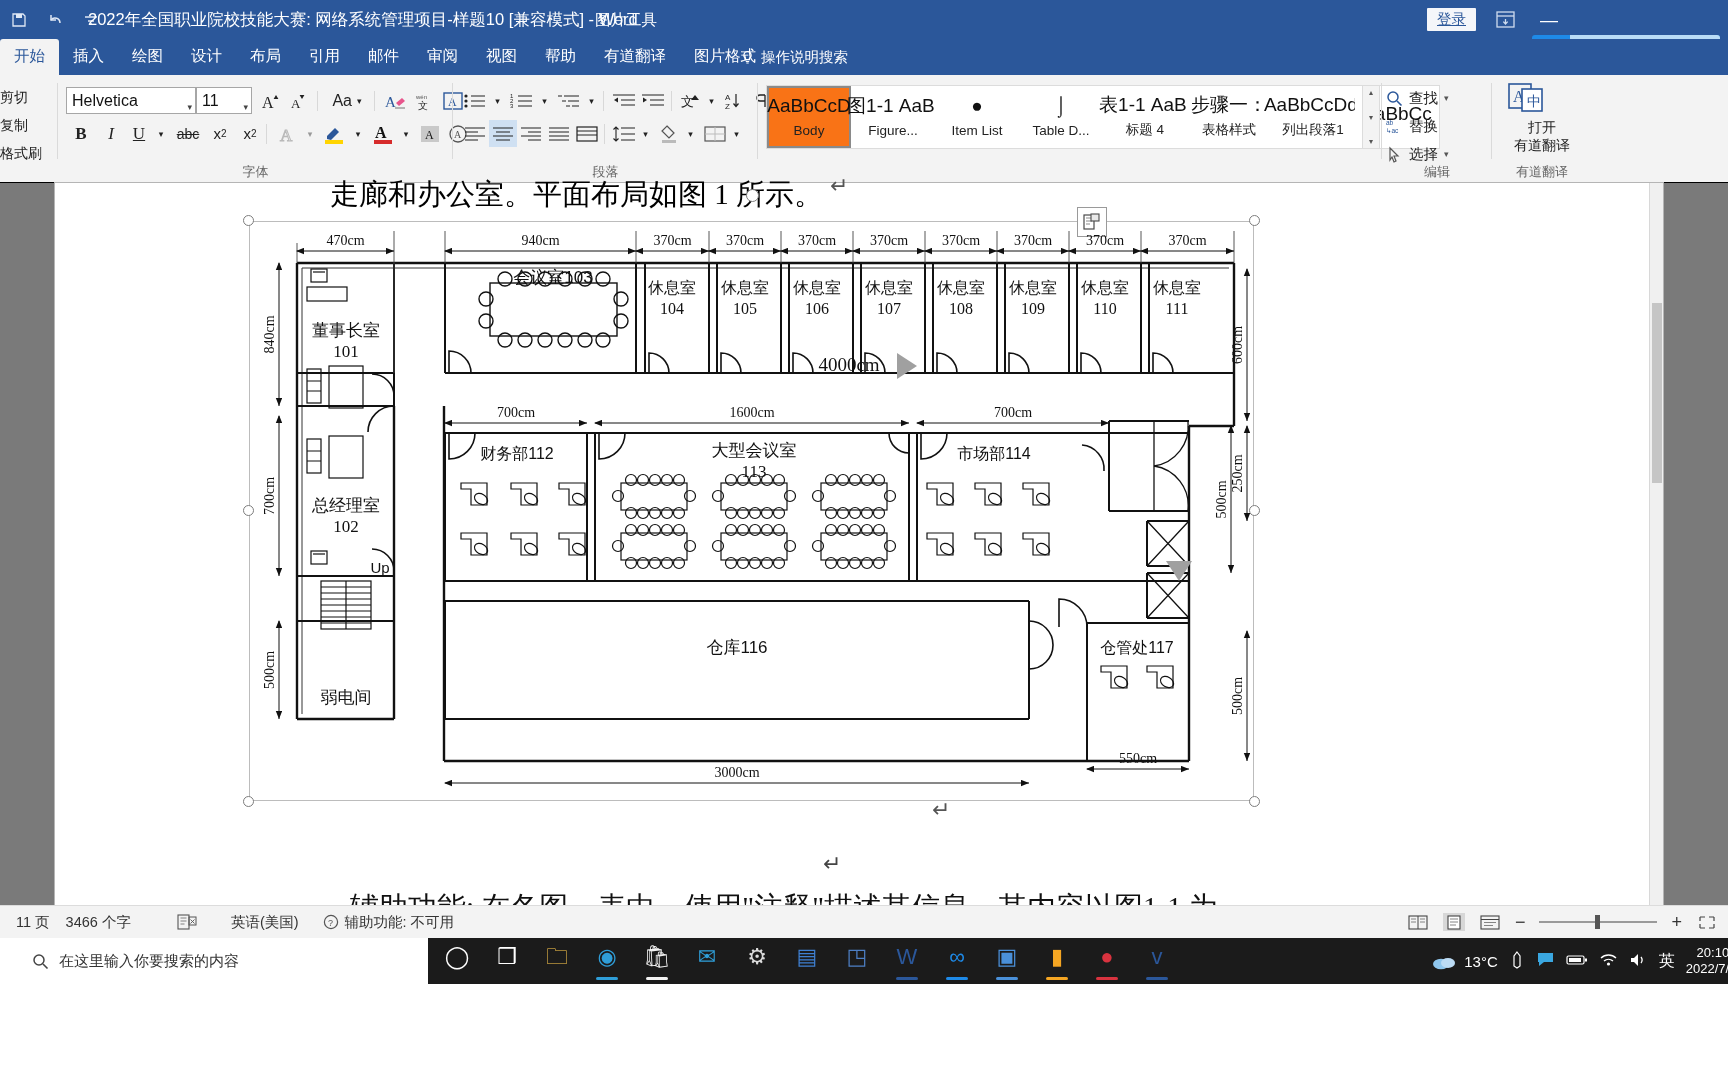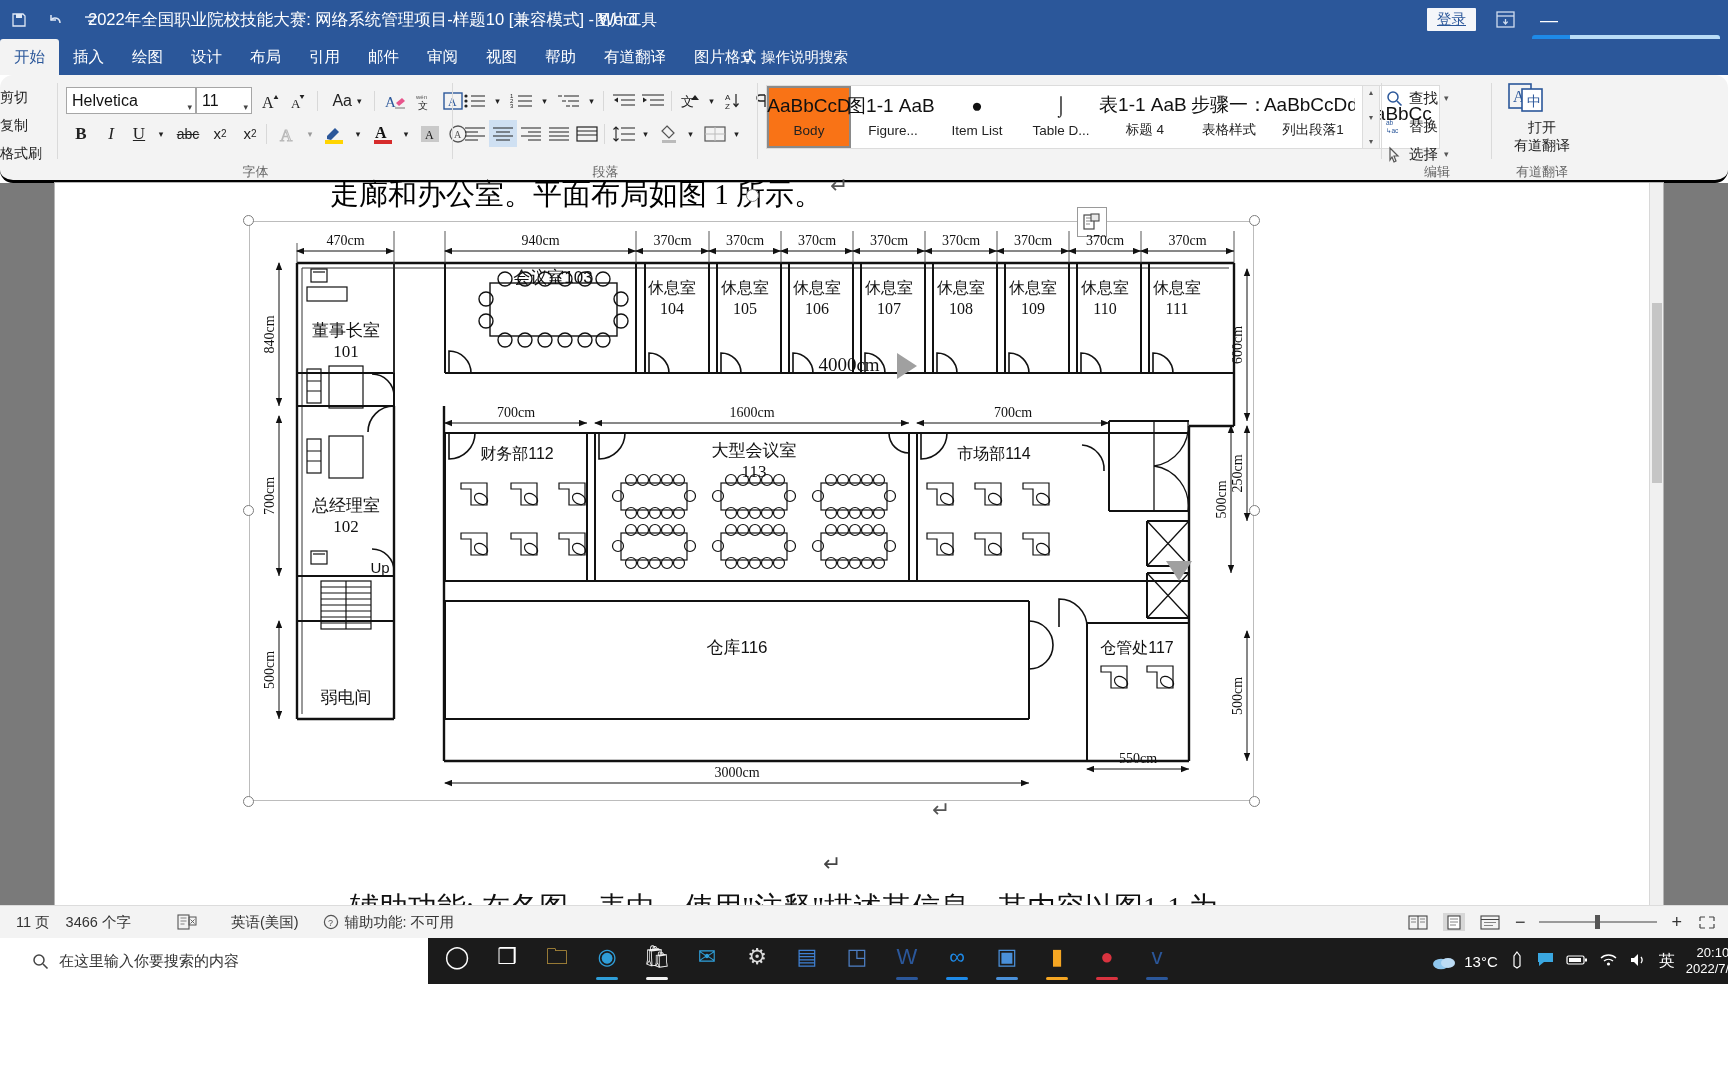--- a/index.html
+++ b/index.html
@@ -55,31 +55,32 @@
 
   
   .tabstrip {
     position:absolute; left:0; top:39px; width:1728px; height:36px;
     background:#2b579a;
   }
   .tabs { position:absolute; left:0; top:0; height:36px; display:flex; align-items:flex-end; }
   .tab {
     height:36px; line-height:36px; padding:0 14px; font-size:15.5px; color:#fff;
     white-space:nowrap;
+    font-family:Liberation Mono, monospace;
   }
   .tab.active { background:#f3f3f3; color:#2b579a; border-radius:3px 3px 0 0; }
   .tellme {
     position:absolute; left:740px; top:0; height:36px; line-height:36px;
     font-size:14.5px; color:#fff; display:flex; align-items:center; gap:6px;
   }
 
   
   .ribbon {
     position:absolute; left:0; top:75px; width:1728px; height:108px;
-    background:#f3f3f3; border-bottom:3px solid #000000;border-radius:13px;
+    background:#f3f3f3; border-bottom:1px solid #000000;
   }
   .grp { position:absolute; top:0; height:108px; }
   .grp .glabel {
     position:absolute; bottom:2px; left:0; width:100%;
     text-align:center; font-size:13px; color:#666;
   }
   .grp .gdiv { position:absolute; right:0; top:8px; bottom:24px; width:1px; background:#dadada; }
 
   
   #g-clip { left:0; width:58px; }

